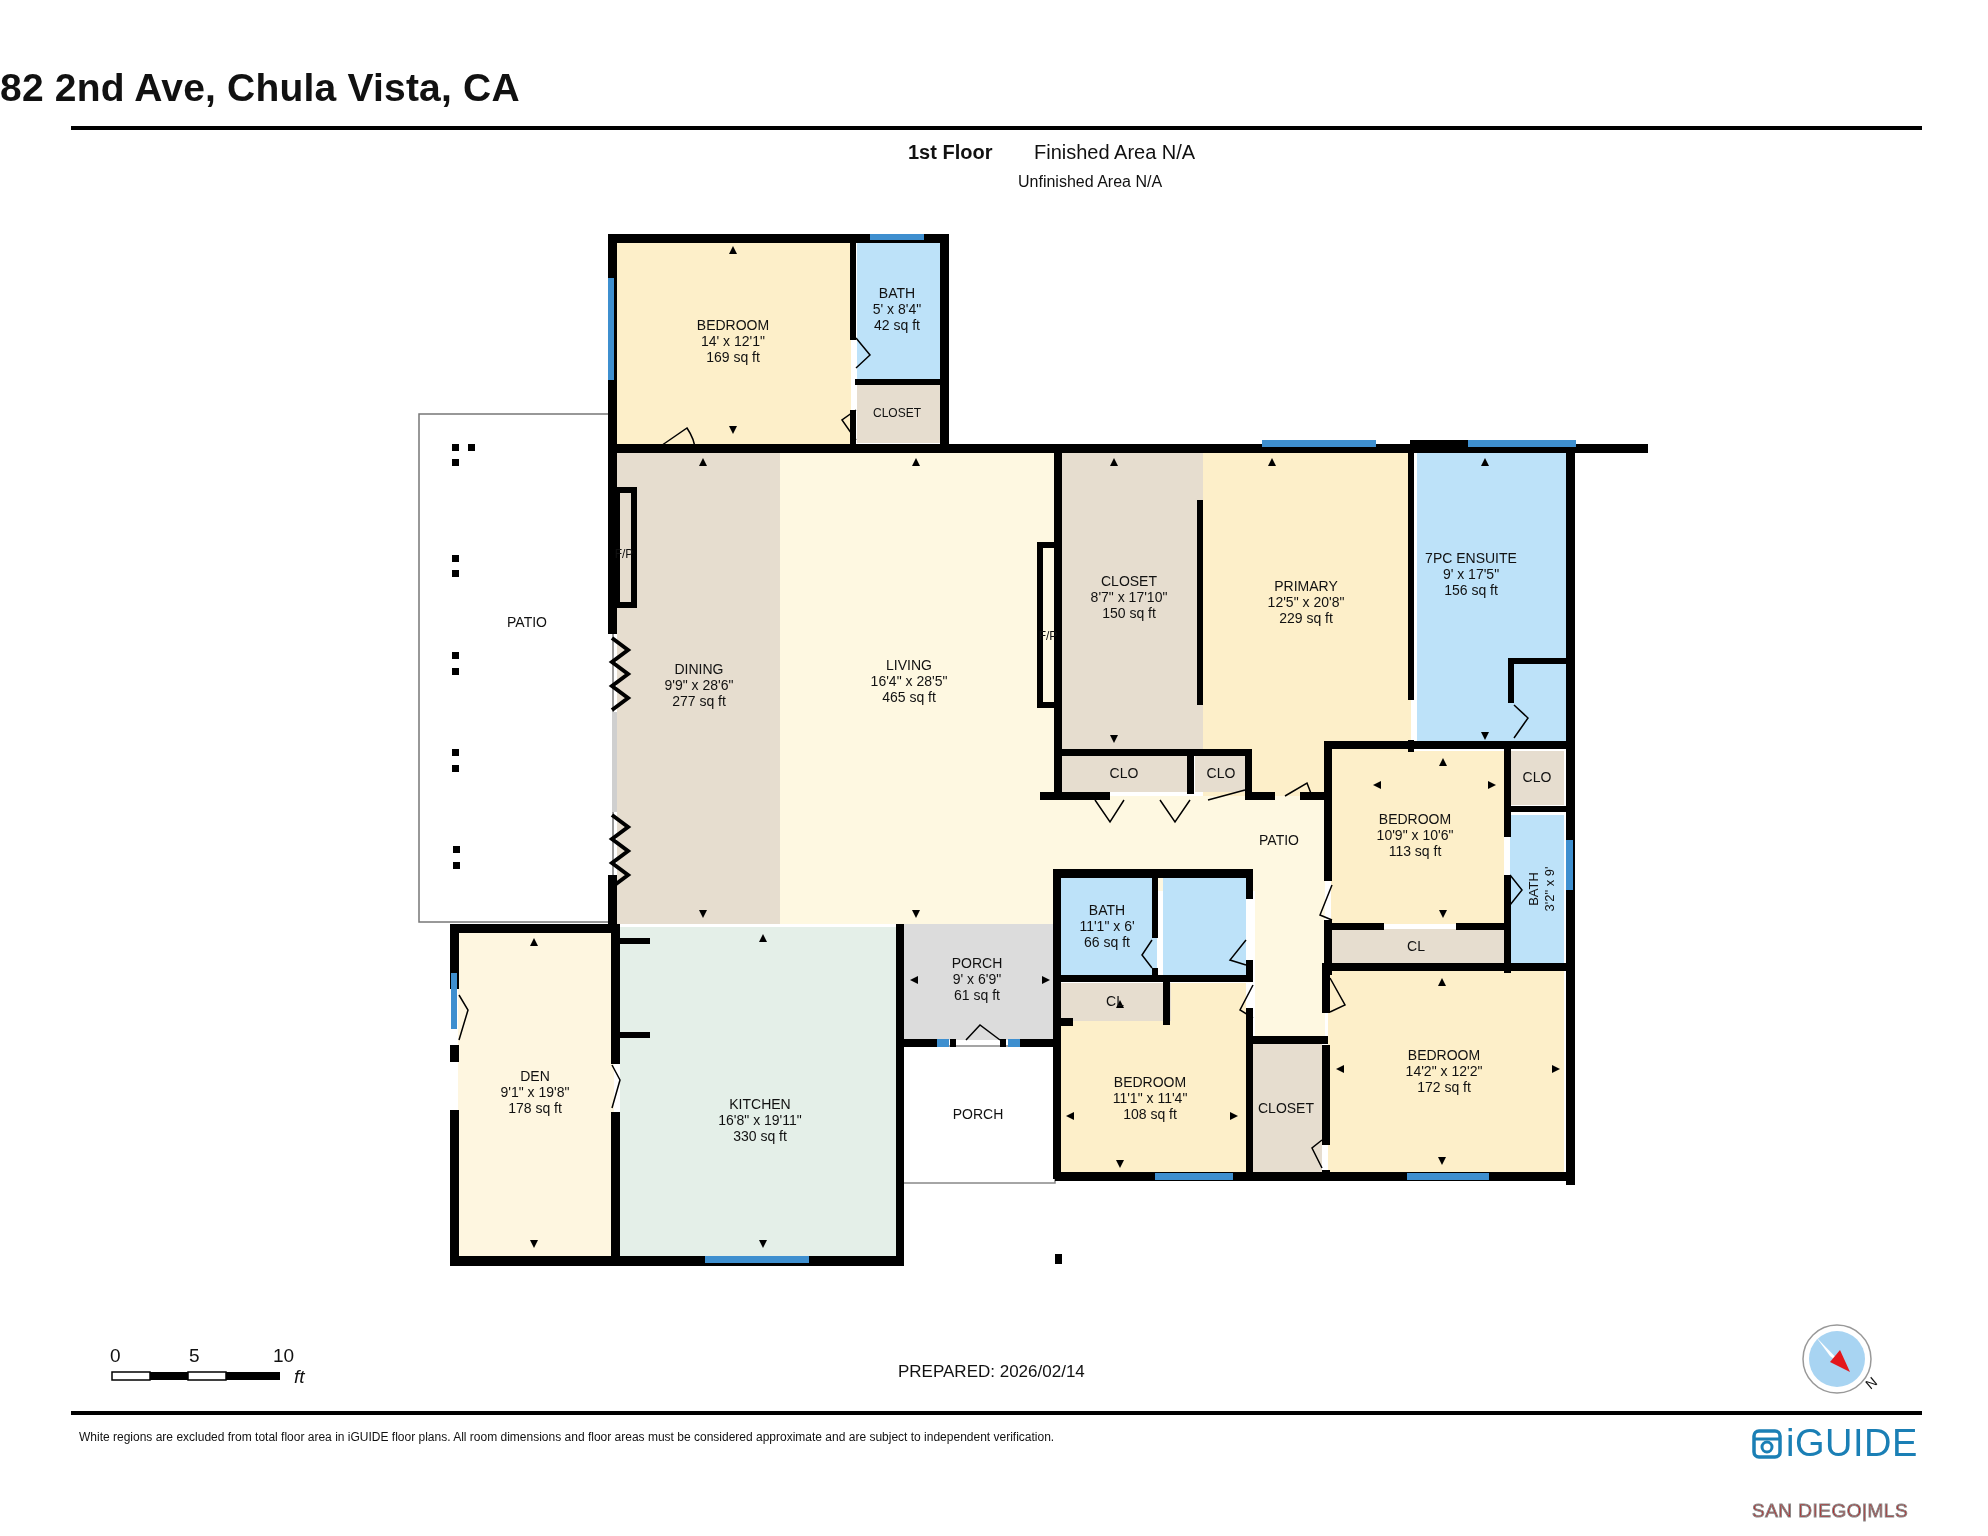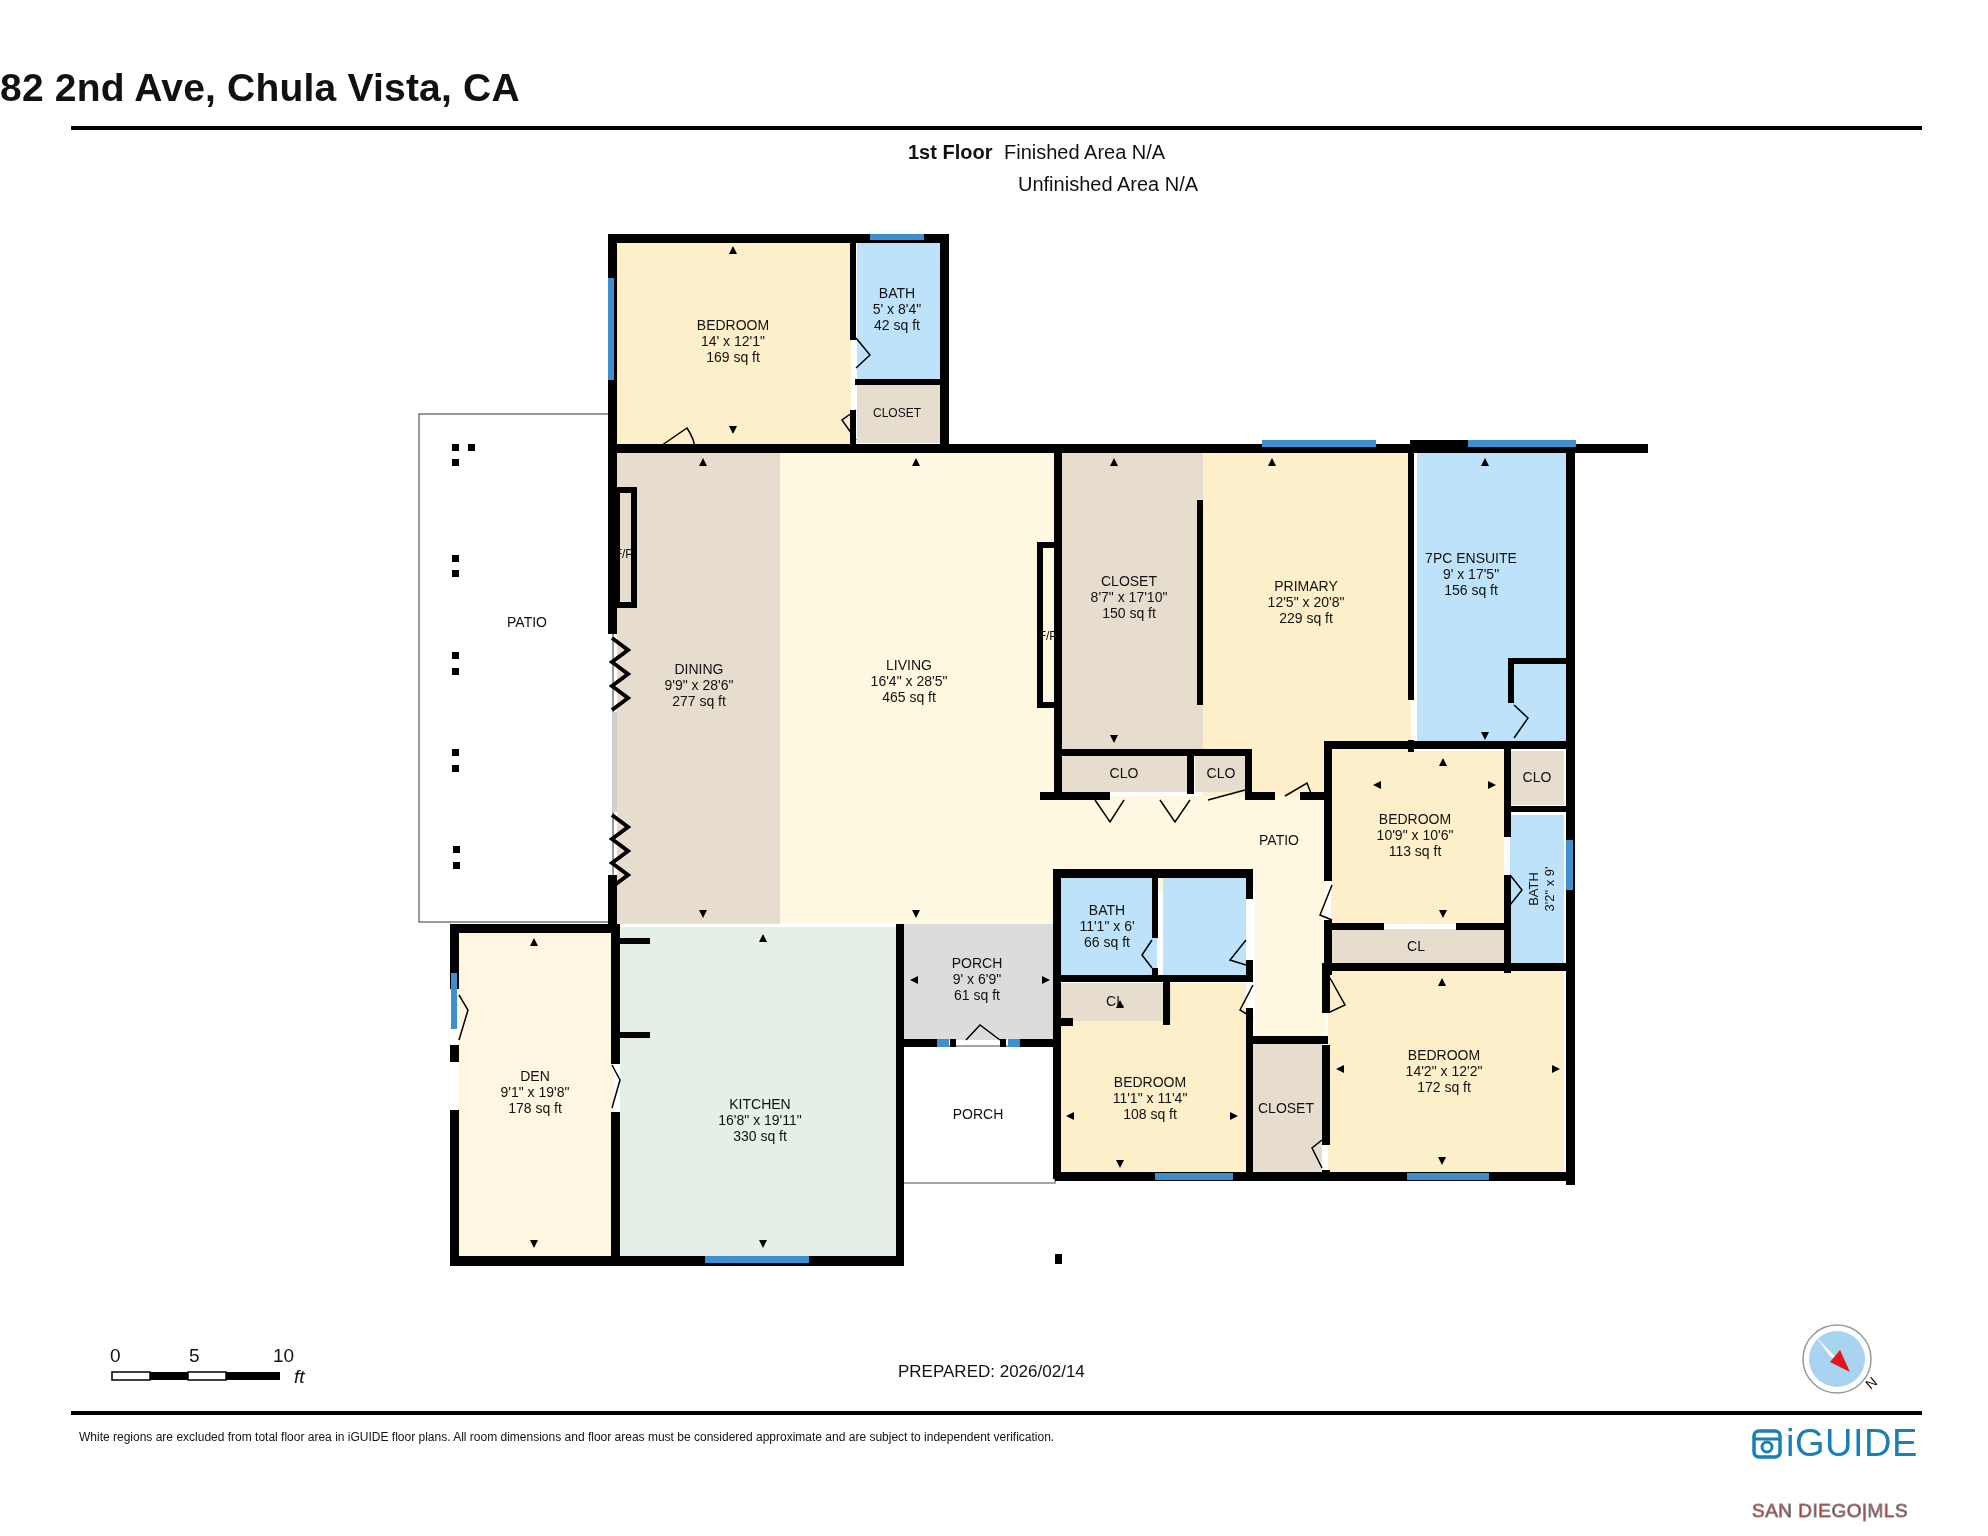--- a/index.html
+++ b/index.html
@@ -2,22 +2,22 @@
 <html><head>
 <meta charset="utf-8">
 <style>
   html, body { margin:0; padding:0; background:#ffffff; }
   body { width:1988px; height:1536px; position:relative; overflow:hidden;
          font-family:"Liberation Sans", sans-serif; color:#111; }
   .abs { position:absolute; }
   #title { left:0; width:1988px; top:66px; font-size:39px; font-weight:bold; letter-spacing:0.2px; }
   .rule { position:absolute; background:#000; }
   #floor-label { left:908px; top:141px; font-size:20px; font-weight:bold; }
-  #finished { left:1004px; top:141px; font-size:20px; }
-  #unfinished { left:1018px; top:173px; font-size:20px; }
+  #finished { left:1034px; top:141px; font-size:20px; }
+  #unfinished { left:1018px; top:173px; font-size:16px; }
   svg#plan { position:absolute; left:0; top:0; }
   .room-label { position:absolute; text-align:center; font-size:14px; line-height:16px; color:#111; transform:translate(-50%,-50%); white-space:nowrap; }
   .room-label span { display:block; }
   .scale-num { position:absolute; font-size:19px; top:0; }
   #prepared { left:898px; top:1362px; font-size:17px; }
   #disclaimer { left:79px; top:1430px; font-size:12px; }
   #iguide-logo { left:1752px; top:1422px; font-size:38px; color:#1a7fb5; font-weight:normal; letter-spacing:0.5px; display:flex; align-items:center; gap:4px;justify-content:flex-end; }
   #sdmls { left:1752px; top:1500px; font-size:19px; color:#b91c1c; -webkit-text-stroke:1px #8a8a8a; letter-spacing:0.5px; }
   #compass { left:1800px; top:1322px; }
 </style>

